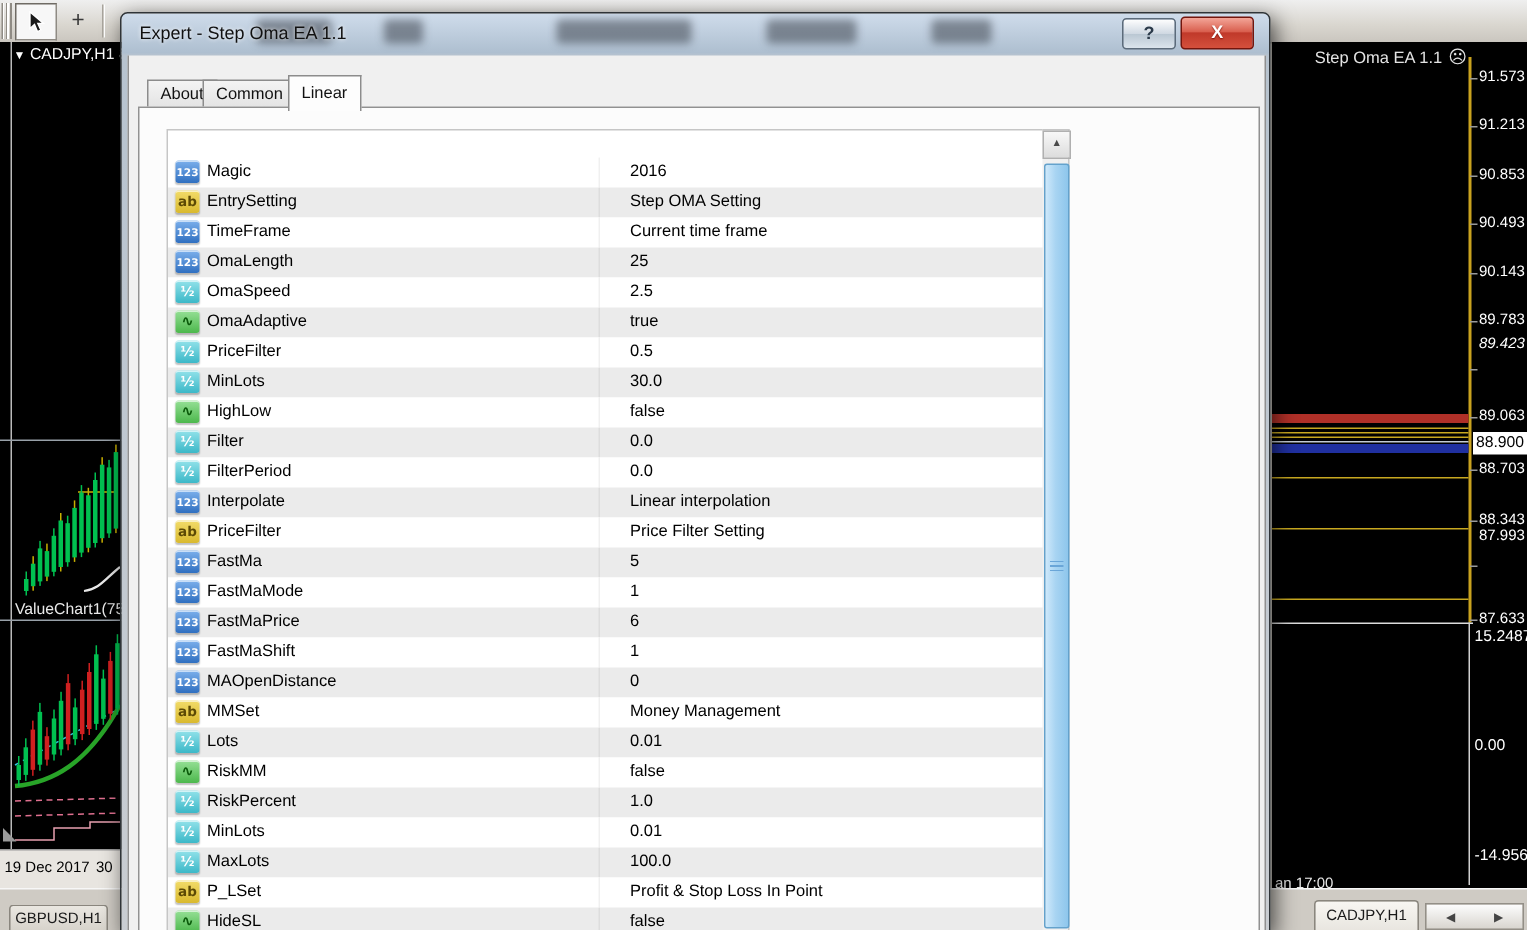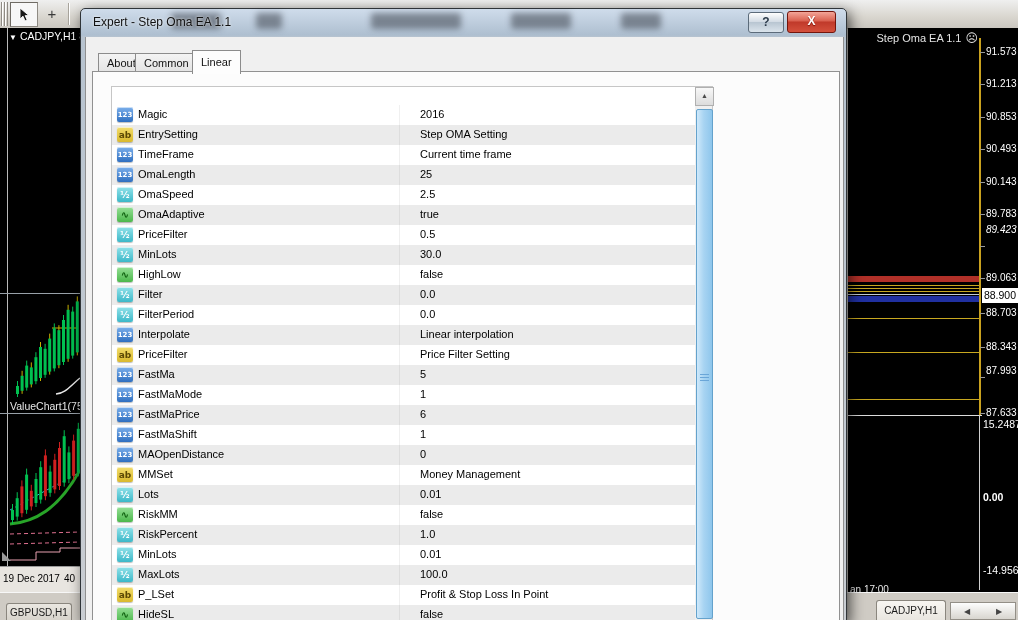--- a/index.html
+++ b/index.html
@@ -204,21 +204,21 @@
       <rect x="60.400000000000006" y="32.400000000000006" width="1" height="36.8" fill="#00c050"></rect>
       <rect x="59.400000000000006" y="38.400000000000006" width="3" height="26.799999999999997" fill="#00c050"></rect>
       <rect x="65.1" y="20.6" width="1" height="45.2" fill="#d02020"></rect>
       <rect x="64.1" y="26.6" width="3" height="35.2" fill="#d02020"></rect>
       <rect x="69.8" y="8.800000000000004" width="1" height="53.599999999999994" fill="#00c050"></rect>
       <rect x="68.8" y="14.800000000000004" width="3" height="43.599999999999994" fill="#00c050"></rect>
     </svg>
   <div class="abs" id="cl-grip"></div>
   <div class="abs" id="cl-timeaxis">
     <span class="d1">19 Dec 2017</span>
-    <span class="d2">40</span>
+    <span class="d2">30</span>
   </div>
 </div>
 
 <div class="abs" id="chart-right">
   <div class="abs" id="ea-label"><span>Step Oma EA 1.1</span><span class="face">☹</span></div>
   <div class="abs" id="axis-line"></div>
 
   <div class="abs fibbar" style="top:248px;height:6px;background:#b03028"></div>
   <div class="abs fibbar" style="top:257px;height:1px;background:#c8a820"></div>
   <div class="abs fibbar" style="top:260px;height:1px;background:#c8a820"></div>
@@ -243,40 +243,40 @@
       <div class="ptick" style="top: 180px;">89.783</div>
       <div class="ptickdash" style="top: 186px;"></div>
       <div class="ptick" style="top: 196px; font-style: italic;">89.423</div>
       <div class="ptickdash" style="top: 218px;"></div>
       <div class="ptick" style="top: 244px;">89.063</div>
       <div class="ptickdash" style="top: 250px;"></div>
       <div class="ptick" style="top: 279px;">88.703</div>
       <div class="ptickdash" style="top: 285px;"></div>
       <div class="ptick" style="top: 313px;">88.343</div>
       <div class="ptickdash" style="top: 319px;"></div>
-      <div class="ptick" style="top: 337px;">87.993</div>
+      <div class="ptick" style="top: 324px;">87.993</div>
       <div class="ptickdash" style="top: 349px;"></div>
       <div class="ptick" style="top: 379px;">87.633</div>
       <div class="ptickdash" style="top: 385px;"></div>
     </div>
   <div class="abs" id="fib-labels">
       <div class="fiblabel" style="top: 232px; font-size: 9px;">23.6%</div>
       <div class="fiblabel" style="top: 239px; font-size: 9px;">38.2%</div>
       <div class="fiblabel" style="top: 250px; font-size: 9px;">76.4%</div>
       <div class="fiblabel" style="top: 256px; font-size: 11px;">100%</div>
       <div class="fiblabel" style="top: 274px; font-size: 11px;">161.8%</div>
       <div class="fiblabel" style="top: 301px; font-size: 11px;">261.80%</div>
       <div class="fiblabel" style="top: 350px; font-size: 11px;">423.6%</div>
     </div>
   <div class="abs" id="cur-price">88.900</div>
   <div class="abs" id="sub-sep"></div>
   <div class="abs" id="sub-vline"></div>
   <div class="abs" id="sub-scale">
       <div class="subtick" style="top: 390px;">15.2487</div>
-      <div class="subtick" style="top: 463px; font-weight: bold;">0.00</div>
+      <div class="subtick" style="top: 463px;">0.00</div>
       <div class="subtick" style="top: 536px;">-14.9565</div>
     </div>
   <div class="abs" id="cr-time">an 17:00</div>
 </div>
 
 <div class="abs" id="bottom-strip">
   <div class="ctab" id="tab-gbpusd">GBPUSD,H1</div>
   <div class="ctab" id="tab-cadjpy">CADJPY,H1</div>
   <div class="abs" id="tabnav">
     <span>◀</span>

